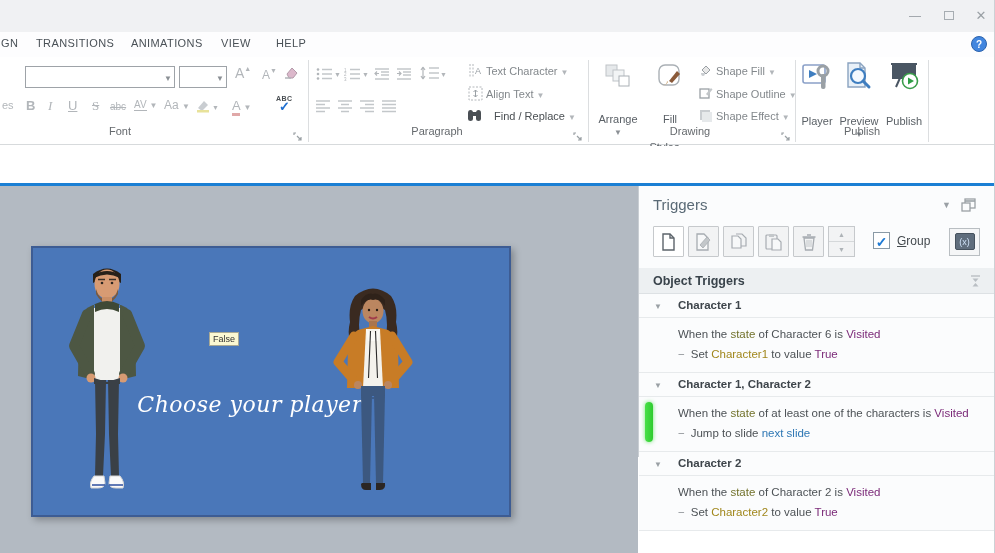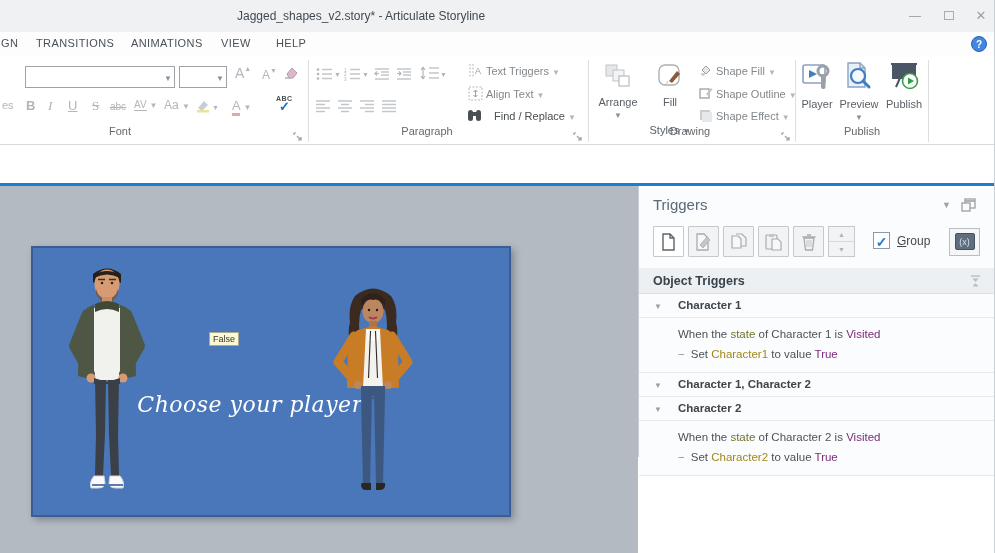--- a/index.html
+++ b/index.html
@@ -28,21 +28,21 @@
   .grp-caption { position:absolute; top:68px; font-size:11px; color:#65696d; text-align:center; }
   .launcher { position:absolute; top:71px; width:10px; height:10px; }
   .combo { position:absolute; height:22px; background:#fff; border:1px solid #9ea3a8; }
   .combo .arr { position:absolute; right:2px; top:7px; font-size:8px; color:#8b9095; }
   .rbtn-txt { position:absolute; font-size:13px; color:#b2b6ba; }
   .sm-arr { font-size:8px; color:#b2b6ba; }
   .ricon { position:absolute; }
   .rlabel { font-size:11px; color:#83888c; }
   .rlabel-dark { font-size:11px; color:#4a4f53; }
   .bigbtn { position:absolute; top:4px; text-align:center; font-size:11px; color:#5a6066; }
-  .bigbtn .blabel { display:block; margin-top:3px; }
+  .bigbtn .blabel { display:block; margin-top:20px; }
 
   
   .subbar { position:absolute; left:0; top:146px; width:995px; height:37px; background:#fff; }
   .dev { position:absolute; border:2px solid #5b6a75; }
   .blue-divider { position:absolute; left:0; top:183px; width:995px; height:3px; background:#1a7fd4; }
 
   
   .canvas { position:absolute; left:0; top:186px; width:638px; height:367px; background:#b3bac2; }
   .slide { position:absolute; left:31px; top:60px; width:480px; height:271px; background:#4a77b9;
     border:2px solid #3d5c93; box-shadow:3px 3px 7px rgba(0,0,0,0.28); }
@@ -88,21 +88,20 @@
   .link { color:#2e77b4; }
   .sel-bar { position:absolute; left:6px; top:5px; width:8px; height:40px; border-radius:4px;
     background:linear-gradient(90deg,#49e049,#2ecb2e); box-shadow:0 0 4px rgba(60,220,60,0.7); }
 
   .right-edge { position:absolute; right:0; top:0; width:1px; height:553px; background:#cdd1d5; }
 </style>
 </head>
 <body>
 
 <div class="titlebar">
-  <div class="title-text">Jagged_shapes_v2.story* -  Articulate Storyline</div>
   <div class="win-btn wb-min">—</div>
   <div class="win-btn wb-max"><span class="maxbox"></span></div>
   <div class="win-btn wb-close">✕</div>
 </div>
 
 <div class="tabrow">
   <div class="rtab" style="left:1px;">GN</div>
   <div class="rtab" style="left:36px;">TRANSITIONS</div>
   <div class="rtab" style="left:131px;">ANIMATIONS</div>
   <div class="rtab" style="left:221px;">VIEW</div>
@@ -213,38 +212,38 @@
         <path d="M0 1 H14 M0 4.5 H14 M0 8 H14 M0 11.5 H14" stroke="#c3c7ca" stroke-width="1.4"></path>
       </svg>
   </div>
 
   <div class="ricon" style="left:468px; top:6px;">
     <svg width="15" height="15" viewBox="0 0 15 15">
         <path d="M2 1 V14 M5 1 V14" stroke="#b2b6ba" stroke-width="1" stroke-dasharray="2 1.5"></path>
         <text x="7" y="11" font-size="9" fill="#9aa0a5">A</text>
       </svg>
   </div>
-  <div class="rlabel" style="position:absolute; left:486px; top:8px;"><span>Text Triggers</span> <span class="sm-arr">▼</span></div>
+  <div class="rlabel" style="position:absolute; left:486px; top:8px;"><span>Text Character</span> <span class="sm-arr">▼</span></div>
   <div class="ricon" style="left:468px; top:29px;">
     <svg width="15" height="15" viewBox="0 0 15 15">
         <rect x="1" y="1" width="13" height="13" fill="none" stroke="#b2b6ba" stroke-width="1" stroke-dasharray="2 1.5"></rect>
         <path d="M7.5 4 V11 M7.5 4 L5.5 6 M7.5 4 L9.5 6 M7.5 11 L5.5 9 M7.5 11 L9.5 9" stroke="#9aa0a5" stroke-width="1" fill="none"></path>
       </svg>
   </div>
   <div class="rlabel" style="position:absolute; left:486px; top:31px;"><span>Align Text</span> <span class="sm-arr">▼</span></div>
   <div class="ricon" style="left:466px; top:51px;">
     <svg width="17" height="15" viewBox="0 0 17 15">
         <path d="M2 5 Q2 2 4.5 2 Q7 2 7 5 L7 11 Q7 13 4.5 13 Q2 13 2 11 Z" fill="#4a4f54"></path>
         <path d="M10 5 Q10 2 12.5 2 Q15 2 15 5 L15 11 Q15 13 12.5 13 Q10 13 10 11 Z" fill="#4a4f54"></path>
         <rect x="6" y="4" width="5" height="4" fill="#4a4f54"></rect>
       </svg>
   </div>
   <div class="rlabel-dark" style="position:absolute; left:494px; top:53px;"><span>Find / Replace</span> <span class="sm-arr">▼</span></div>
 
-  <div class="grp-caption" style="left:377px; width:100px;">Paragraph</div>
+  <div class="grp-caption" style="left:387px; width:100px;">Paragraph</div>
   <div class="launcher" style="left:573px;">
     <svg width="10" height="10" viewBox="0 0 10 10">
         <path d="M1 3 V1 H3 M4 4 L8 8 M8 5 V8 H5" stroke="#9aa0a4" stroke-width="1.2" fill="none"></path>
       </svg>
   </div>
   <div class="vsep" style="left:588px;"></div>
 
   <div class="bigbtn" style="left:594px; width:48px;">
     <span>
       <svg width="30" height="30" viewBox="0 0 30 30">
@@ -468,28 +467,33 @@
     </div>
   </div>
 
   <div class="trig-list">
 
     <div class="group-row">
       <span class="exp">▼</span>
       <span class="gname">Character 1</span>
     </div>
     <div class="trig-item">
-      <div class="when-line"><span>When the </span><span class="state">state</span><span> of Character 1 is </span><span class="value">Visited</span></div>
+      <div class="when-line"><span>When the </span><span class="state">state</span><span> of Character 6 is </span><span class="value">Visited</span></div>
       <div class="action-line"><span class="dash">−</span><span>Set </span><span class="variable">Character1</span><span> to value </span><span class="value">True</span></div>
     </div>
 
     <div class="group-row">
       <span class="exp">▼</span>
       <span class="gname">Character 1, Character 2</span>
     </div>
+    <div class="trig-item">
+      <div class="sel-bar"></div>
+      <div class="when-line"><span>When the </span><span class="state">state</span><span> of at least one of the characters is </span><span class="value">Visited</span></div>
+      <div class="action-line"><span class="dash">−</span><span>Jump to slide </span><span class="link">next slide</span></div>
+    </div>
 
     <div class="group-row">
       <span class="exp">▼</span>
       <span class="gname">Character 2</span>
     </div>
     <div class="trig-item">
       <div class="when-line"><span>When the </span><span class="state">state</span><span> of Character 2 is </span><span class="value">Visited</span></div>
       <div class="action-line"><span class="dash">−</span><span>Set </span><span class="variable">Character2</span><span> to value </span><span class="value">True</span></div>
     </div>
 

